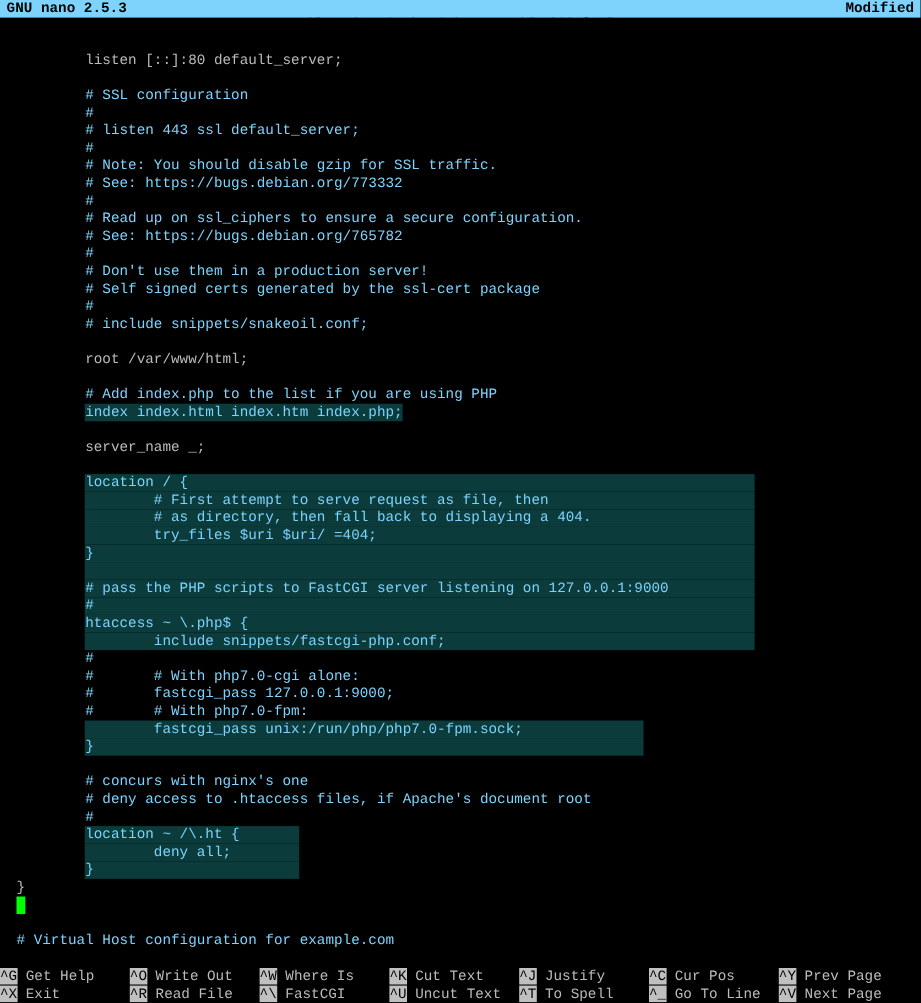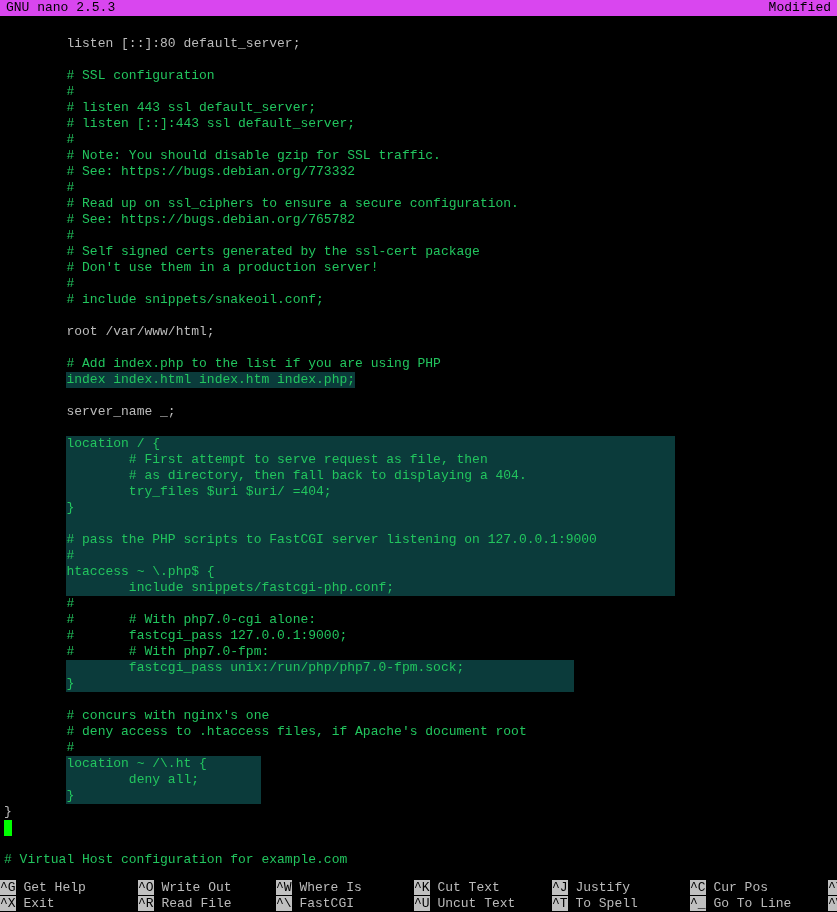--- a/index.html
+++ b/index.html
@@ -7,77 +7,76 @@
     padding: 0;
     width: 837px;
     height: 912px;
     background: #000;
     font-family: "Courier New", Courier, monospace;
     font-size: 13px;
     line-height: 16px;
     overflow: hidden;
   }
   .titlebar {
-    background: #d946ef;
+    background: #7dd3fc;
     color: #000;
     height: 16px;
     width: 100%;
     position: relative;
-    font-weight: normal;
+    font-weight: bold;
   }
   .titlebar .left   { position: absolute; left: 6px; top: 0; }
   .titlebar .center { position: absolute; left: 0; right: 0; text-align: center; top: 14px; }
   .titlebar .right  { position: absolute; right: 6px; top: 0; }
   .editor {
-    padding: 4px;
+    padding: 15px;
     color: #bbbbbb;
   }
   .ln { display:block; height:16px; white-space: pre; }
   .c1 { color: #bbbbbb; }       
-  .teal { color: #22c55e; }     
+  .teal { color: #7dd3fc; }     
   .ecol0 { display:inline-block; } 
   .hl { background: #0b3b3b; } 
   .cursor { background:#00ff00; color:#000; display:inline-block; width:8px; height:16px; vertical-align:bottom;}
   .shortcutbar {
     position: absolute;
     left: 0; bottom: 0;
     width: 100%;
     background:#000;
     color:#bbb;
   }
-  .scrow { display:flex; height:16px;gap:20px; }
+  .scrow { display:flex; height:16px; }
   .sccell { flex:0 0 118px; white-space: pre; }
   .key { background:#c0c0c0; color:#000; }
 </style>
 </head>
 <body>
 
 <div class="titlebar">
   <span class="left">  GNU nano 2.5.3</span>
   <span class="center">File: /etc/nginx/sites-enabled/default</span>
   <span class="right">Modified  </span>
 </div>
 
 <div class="editor" id="editor">
     <span class="ln"><span class="ecol0"></span></span>
     <span class="ln"><span class="ecol0">        </span><span class="ecol0 c1">listen [::]:80 default_server;</span></span>
     <span class="ln"><span class="ecol0"></span></span>
     <span class="ln"><span class="ecol0">        </span><span class="ecol0 teal"># SSL configuration</span></span>
     <span class="ln"><span class="ecol0">        </span><span class="ecol0 teal">#</span></span>
     <span class="ln"><span class="ecol0">        </span><span class="ecol0 teal"># listen 443 ssl default_server;</span></span>
-    <span class="ln"><span class="ecol0">        </span><span class="ecol0 teal"># listen [::]:443 ssl default_server;</span></span>
     <span class="ln"><span class="ecol0">        </span><span class="ecol0 teal">#</span></span>
     <span class="ln"><span class="ecol0">        </span><span class="ecol0 teal"># Note: You should disable gzip for SSL traffic.</span></span>
     <span class="ln"><span class="ecol0">        </span><span class="ecol0 teal"># See: https://bugs.debian.org/773332</span></span>
     <span class="ln"><span class="ecol0">        </span><span class="ecol0 teal">#</span></span>
     <span class="ln"><span class="ecol0">        </span><span class="ecol0 teal"># Read up on ssl_ciphers to ensure a secure configuration.</span></span>
     <span class="ln"><span class="ecol0">        </span><span class="ecol0 teal"># See: https://bugs.debian.org/765782</span></span>
     <span class="ln"><span class="ecol0">        </span><span class="ecol0 teal">#</span></span>
+    <span class="ln"><span class="ecol0">        </span><span class="ecol0 teal"># Don't use them in a production server!</span></span>
     <span class="ln"><span class="ecol0">        </span><span class="ecol0 teal"># Self signed certs generated by the ssl-cert package</span></span>
-    <span class="ln"><span class="ecol0">        </span><span class="ecol0 teal"># Don't use them in a production server!</span></span>
     <span class="ln"><span class="ecol0">        </span><span class="ecol0 teal">#</span></span>
     <span class="ln"><span class="ecol0">        </span><span class="ecol0 teal"># include snippets/snakeoil.conf;</span></span>
     <span class="ln"><span class="ecol0"></span></span>
     <span class="ln"><span class="ecol0">        </span><span class="ecol0 c1">root /var/www/html;</span></span>
     <span class="ln"><span class="ecol0"></span></span>
     <span class="ln"><span class="ecol0">        </span><span class="ecol0 teal"># Add index.php to the list if you are using PHP</span></span>
     <span class="ln"><span class="ecol0">        </span><span class="ecol0 teal hl">index index.html index.htm index.php;</span></span>
     <span class="ln"><span class="ecol0"></span></span>
     <span class="ln"><span class="ecol0">        </span><span class="ecol0 c1">server_name _;</span></span>
     <span class="ln"><span class="ecol0"></span></span>

